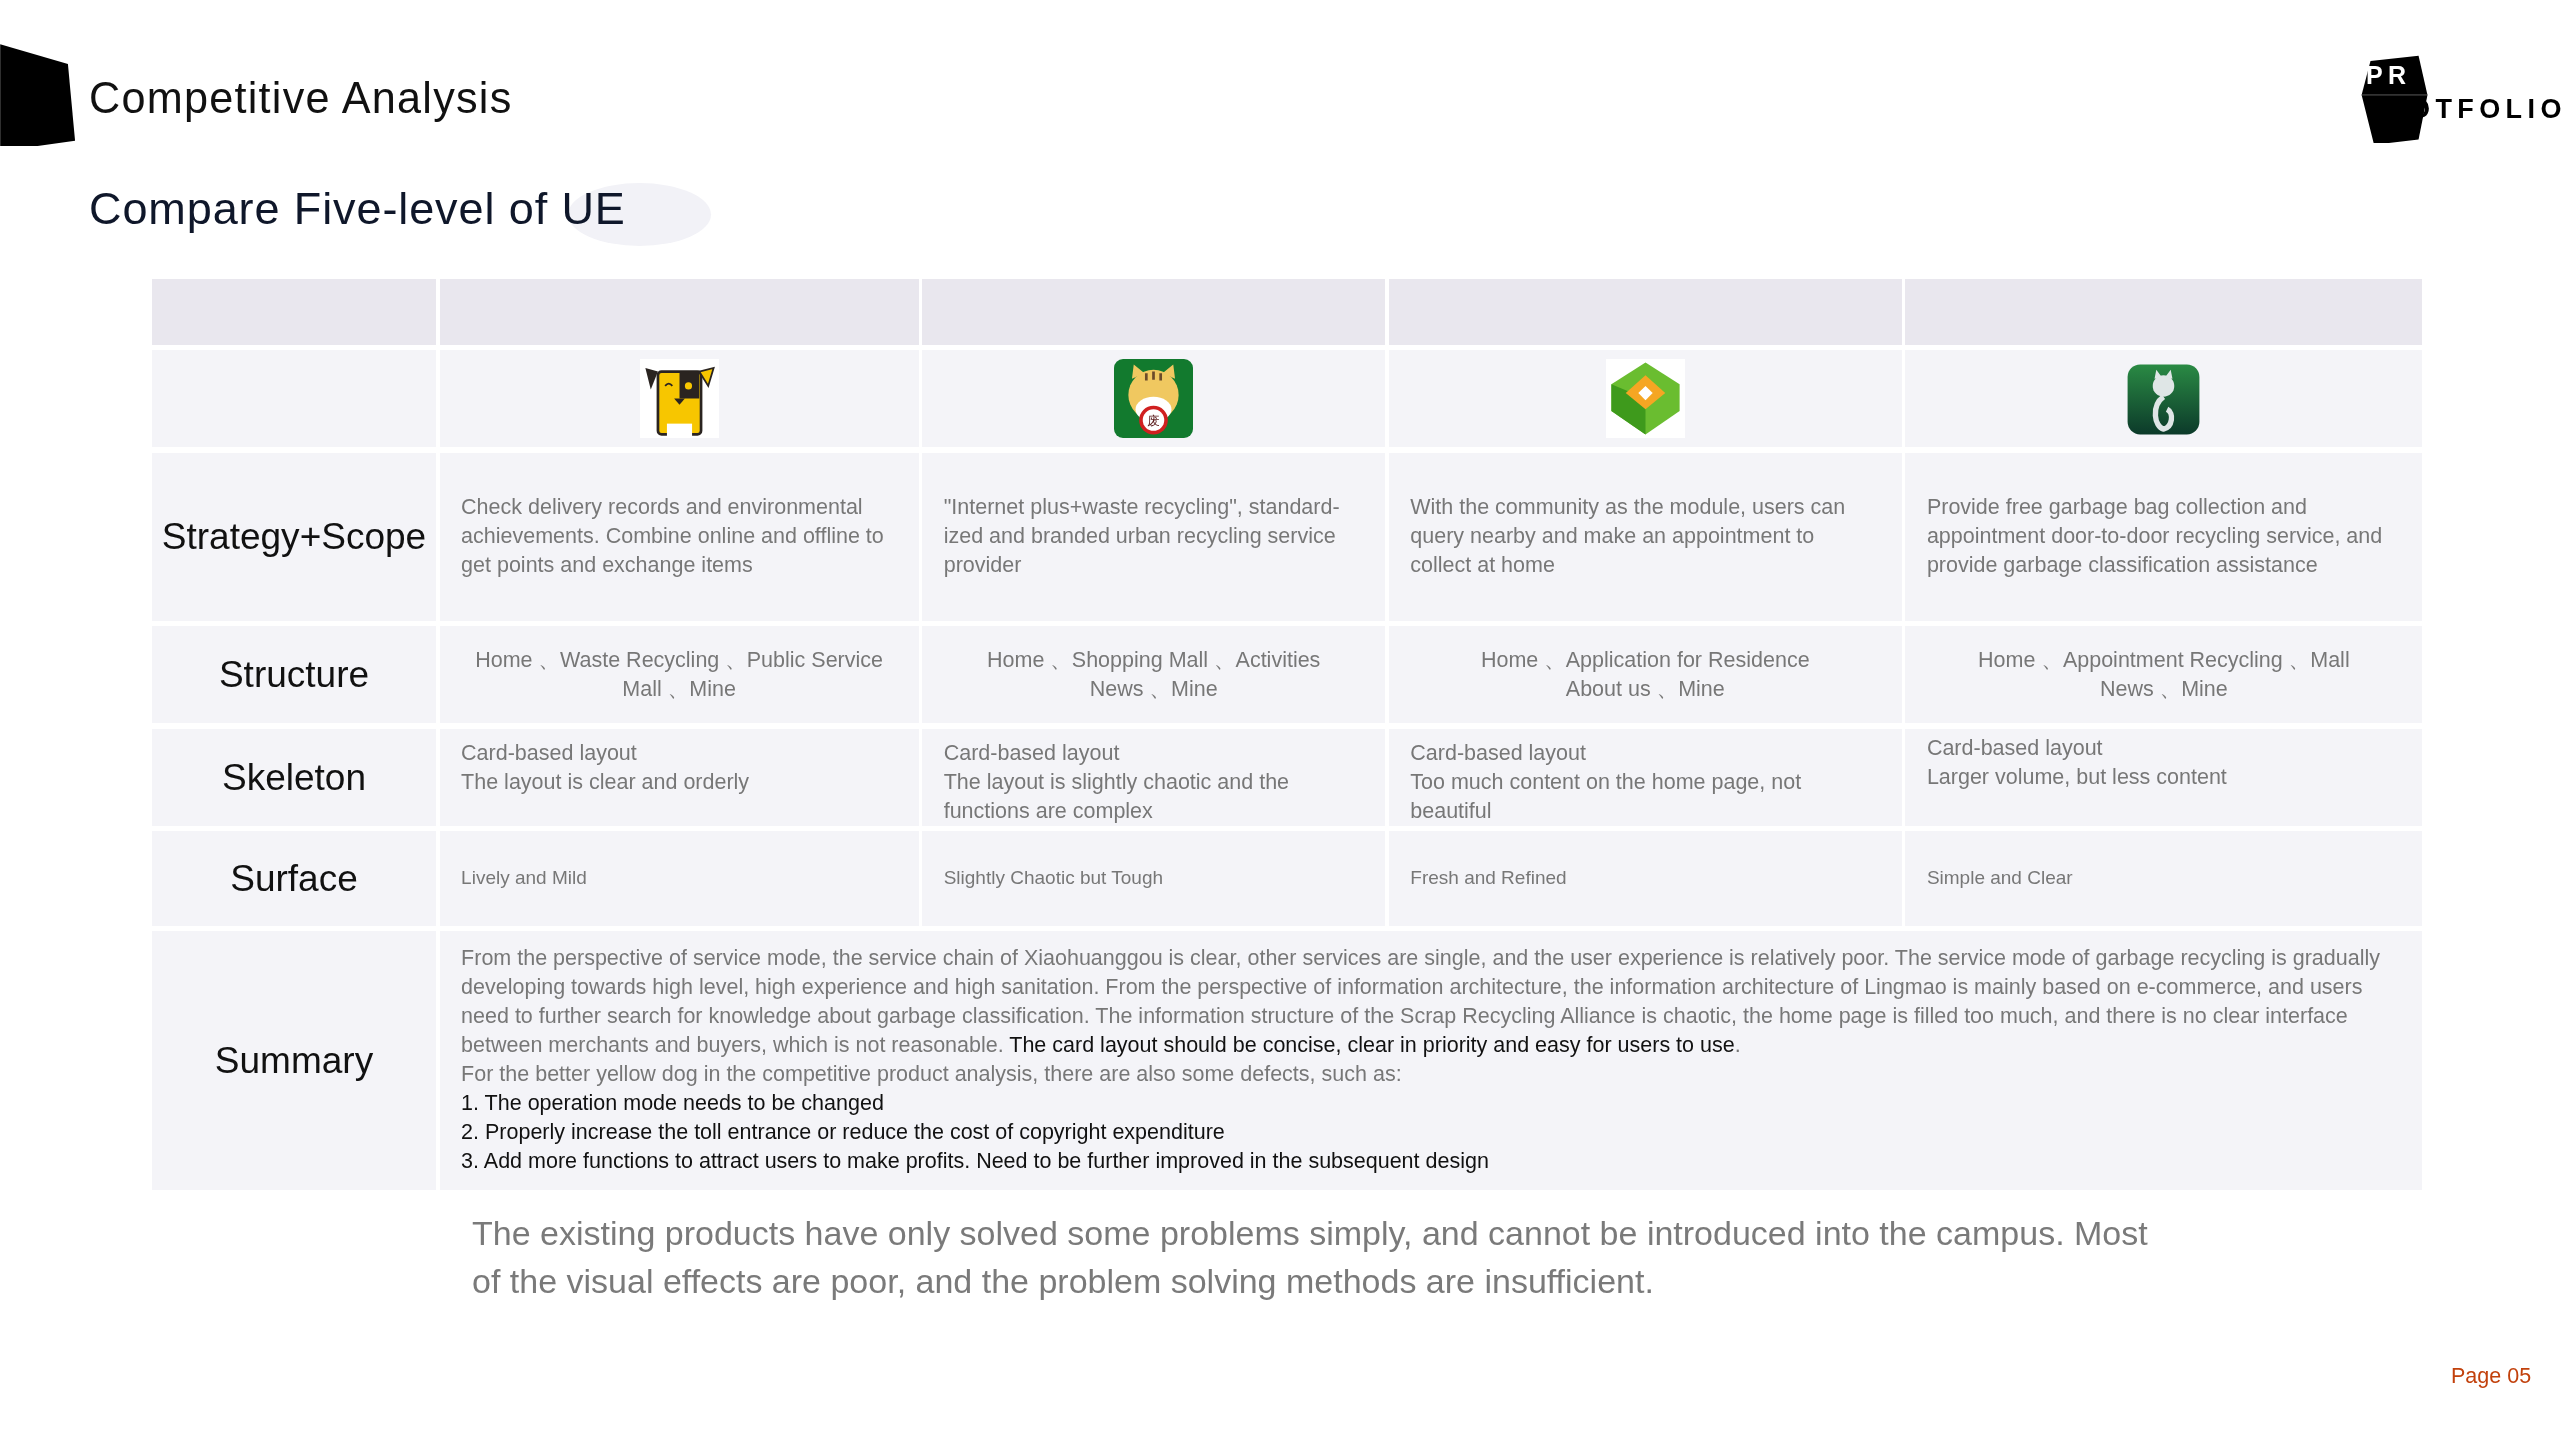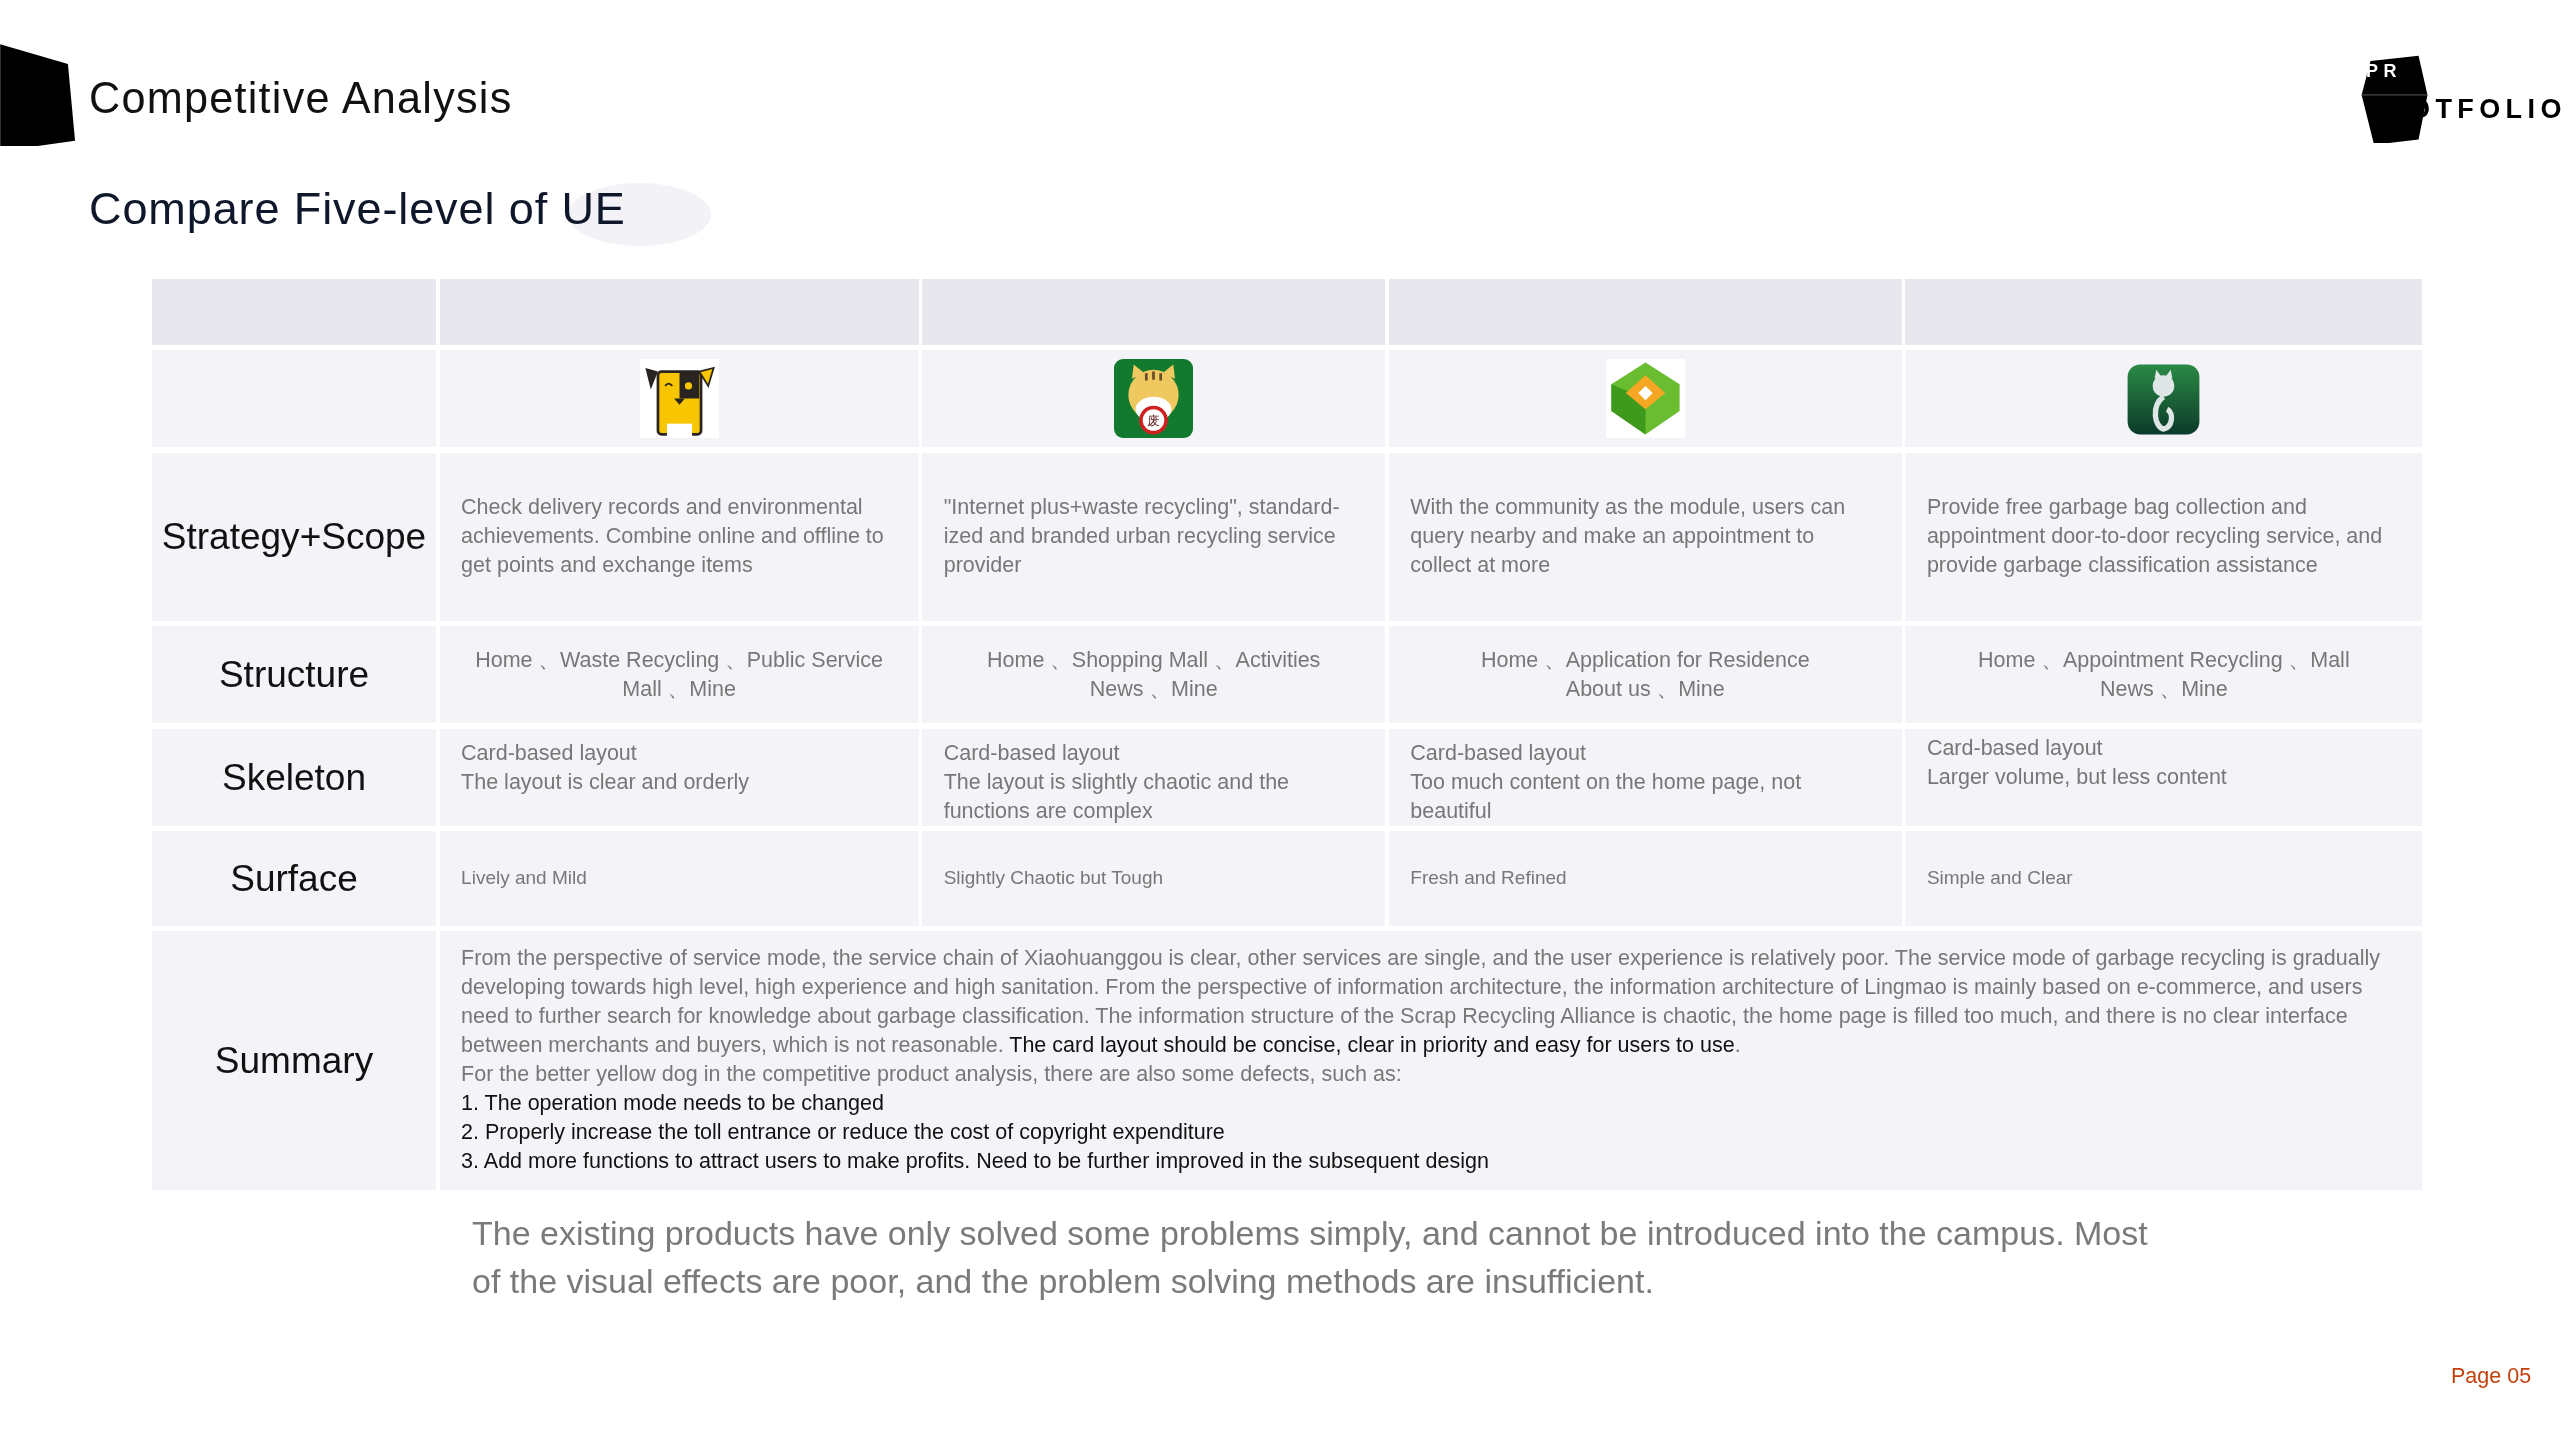--- a/index.html
+++ b/index.html
@@ -16,21 +16,21 @@
     font-size:45px; color:#111; letter-spacing:1.3px; font-weight:400;
     transform:scaleX(0.96); transform-origin:left;
   }
   .logo { position:absolute; left:2352px; top:54px; width:215px; height:89px; }
   .logo-text {
     position:absolute; left:2409px; top:94px;
     font-size:27px; font-weight:700; letter-spacing:5.4px; color:#000;
   }
   .logo-pr {
     position:absolute; left:2366px; top:61px;
-    font-size:18px; font-weight:700; letter-spacing:5.4px; color:#fff;
+    font-size:25px; font-weight:700; letter-spacing:5.4px; color:#fff;
   }
   .subtitle-wrap { position:absolute; left:89px; top:183px; }
   .subtitle-blob {
     position:absolute; left:479px; top:0px; width:143px; height:63px;
     border-radius:50%; background:#f2f2f7;
   }
   .subtitle {
     position:relative; font-size:45px; color:#0f172a; letter-spacing:0.9px;
     white-space:nowrap;
   }
@@ -146,21 +146,21 @@
     </svg>
   </div>
 
   <div class="cell rowlabel">
     <span>Strategy</span>
     <span>+</span>
     <span>Scope</span>
   </div>
   <div class="cell txt">Check delivery records and environmental achievements. Combine online and offline to get points and exchange items</div>
   <div class="cell txt">"Internet plus+waste recycling", standard-ized and branded urban recycling service provider</div>
-  <div class="cell txt">With the community as the module, users can query nearby and make an appointment to collect at more</div>
+  <div class="cell txt">With the community as the module, users can query nearby and make an appointment to collect at home</div>
   <div class="cell txt">Provide free garbage bag collection and appointment door-to-door recycling service, and provide garbage classification assistance</div>
 
   <div class="cell rowlabel">Structure</div>
   <div class="cell txt center">
     <span>Home 、Waste Recycling 、Public Service</span>
     <span>Mall 、Mine</span>
   </div>
   <div class="cell txt center">
     <span>Home 、Shopping Mall 、Activities</span>
     <span>News 、Mine</span>

